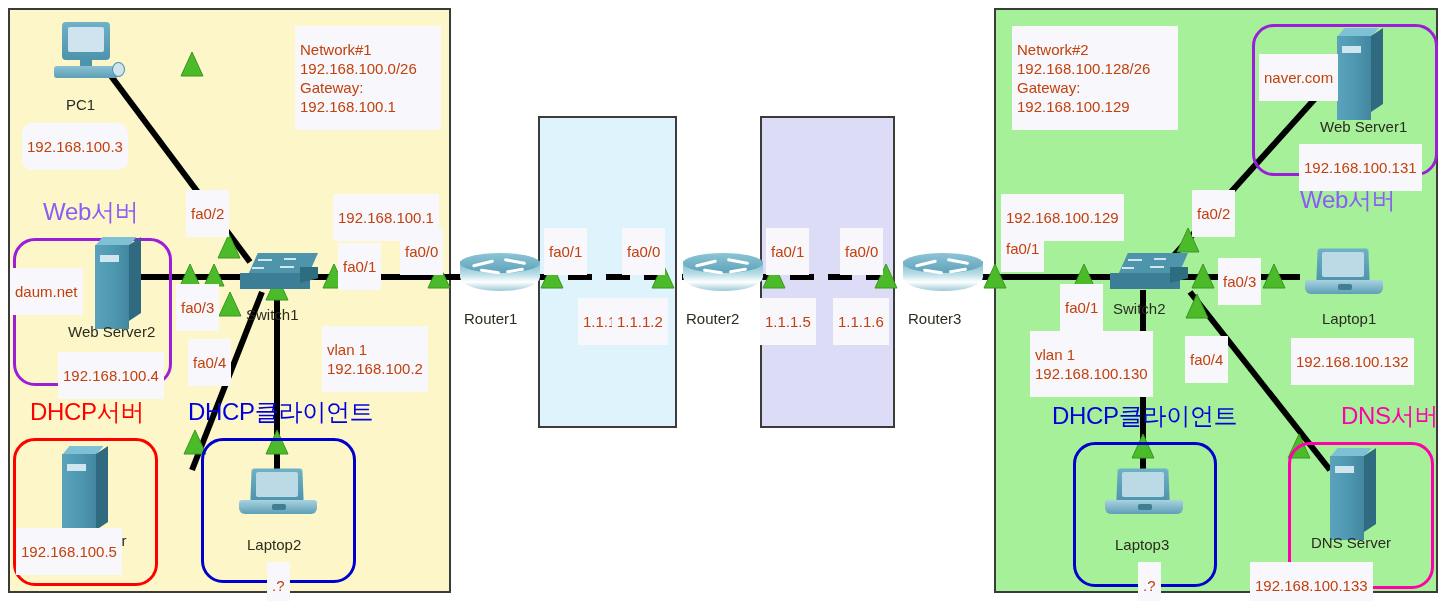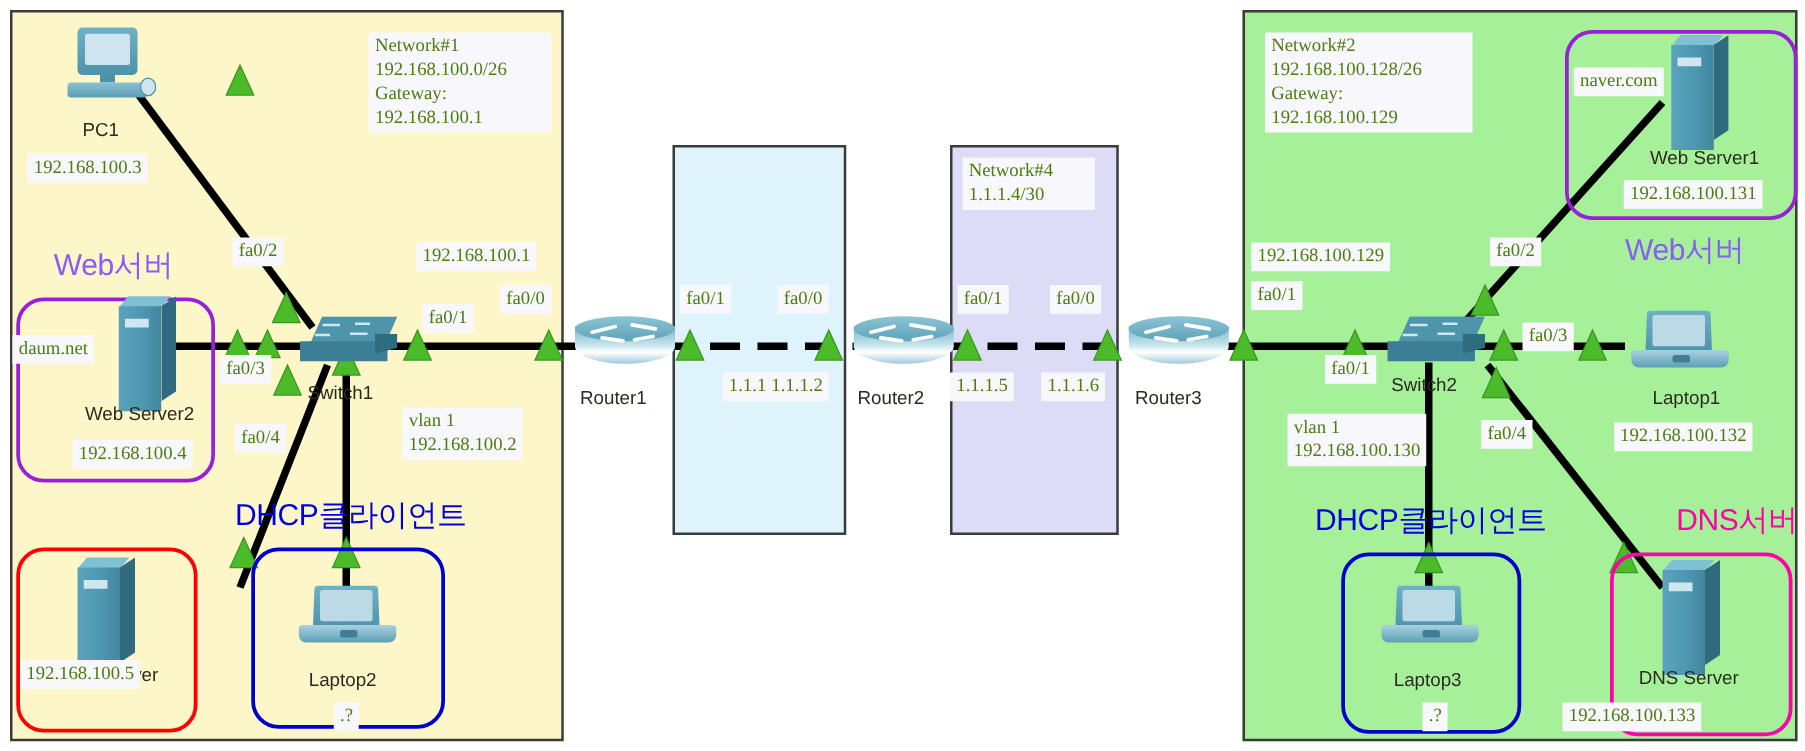--- a/index.html
+++ b/index.html
@@ -22,23 +22,23 @@
 
   
   .caption{position:absolute;font-size:24px;font-weight:400;white-space:nowrap;
            font-family:"Liberation Sans",sans-serif;letter-spacing:-0.3px;}
   .c-purple{color:#8b5cf6;}
   .c-red{color:#ff0000;}
   .c-blue{color:#0000dd;}
   .c-magenta{color:#ff00aa;margin-left:36px;}
 
   
-  .chip{position:absolute;background:#f7f7fc;color:#4d7c0f;font-size:15px;
-        line-height:19px;padding:2px 5px;white-space:nowrap;
-        font-family:Liberation Serif, serif;}
+  .chip{position:absolute;background:#f7f7fc;color:#c2410c;font-size:15px;
+        line-height:19px;padding:14px 5px;white-space:nowrap;
+        font-family:Liberation Sans, sans-serif;}
   .chip.multi{white-space:pre;}
 
   
   .devname{position:absolute;font-size:15px;color:#2b2b20;white-space:nowrap;
            font-family:"Liberation Sans",sans-serif;}
 
   
   #links{position:absolute;left:0;top:0;width:1444px;height:601px;pointer-events:none;}
 
   
@@ -161,20 +161,21 @@
   </svg>
 
   <div class="group g-purple" style="left:13px;top:238px;width:159px;height:148px;"></div>
   <div class="group g-red" style="left:13px;top:438px;width:145px;height:148px;"></div>
   <div class="group g-blue" style="left:201px;top:438px;width:155px;height:145px;"></div>
   <div class="group g-purple" style="left:1252px;top:24px;width:186px;height:152px;"></div>
   <div class="group g-blue" style="left:1073px;top:442px;width:144px;height:145px;"></div>
   <div class="group g-magenta" style="left:1288px;top:442px;width:146px;height:147px;"></div>
 
   <div class="caption c-purple" style="left:43px;top:196px;">Web서버</div>
+  <div class="caption c-red" style="left:30px;top:396px;">DHCP서버</div>
   <div class="caption c-blue" style="left:188px;top:396px;">DHCP클라이언트</div>
   <div class="caption c-purple" style="left:1300px;top:184px;">Web서버</div>
   <div class="caption c-blue" style="left:1052px;top:400px;">DHCP클라이언트</div>
   <div class="caption c-magenta" style="left:1305px;top:400px;">DNS서버</div>
 
   <div class="dev pc" style="left:50px;top:22px;">
     <div class="mon"></div>
       <div class="scr"></div>
       <div class="neck"></div>
     <div class="base"></div>
@@ -281,25 +282,23 @@
 192.168.100.0/26
 Gateway:
 192.168.100.1</div>
 
   <div class="chip multi" style="left:1012px;top:26px;width:156px;">Network#2
 192.168.100.128/26
 Gateway:
 192.168.100.129</div>
 
 
-  <div class="chip multi" style="left:770px;top:126px;width:96px;">Network#4
-1.1.1.4/30</div>
 
   <div class="devname" style="left:66px;top:96px;">PC1</div>
-  <div class="chip" style="left:22px;top:123px;">192.168.100.3</div>
+  <div class="chip" style="left:22px;top:123px;border-radius:10px;">192.168.100.3</div>
 
   <div class="chip" style="left:10px;top:268px;">daum.net</div>
   <div class="devname" style="left:68px;top:323px;">Web Server2</div>
   <div class="chip" style="left:58px;top:352px;">192.168.100.4</div>
 
   <div class="devname" style="left:36px;top:532px;">DHCP Server</div>
   <div class="chip" style="left:16px;top:528px;">192.168.100.5</div>
 
   <div class="devname" style="left:247px;top:536px;">Laptop2</div>
   <div class="chip" style="left:267px;top:562px;">.?</div>

